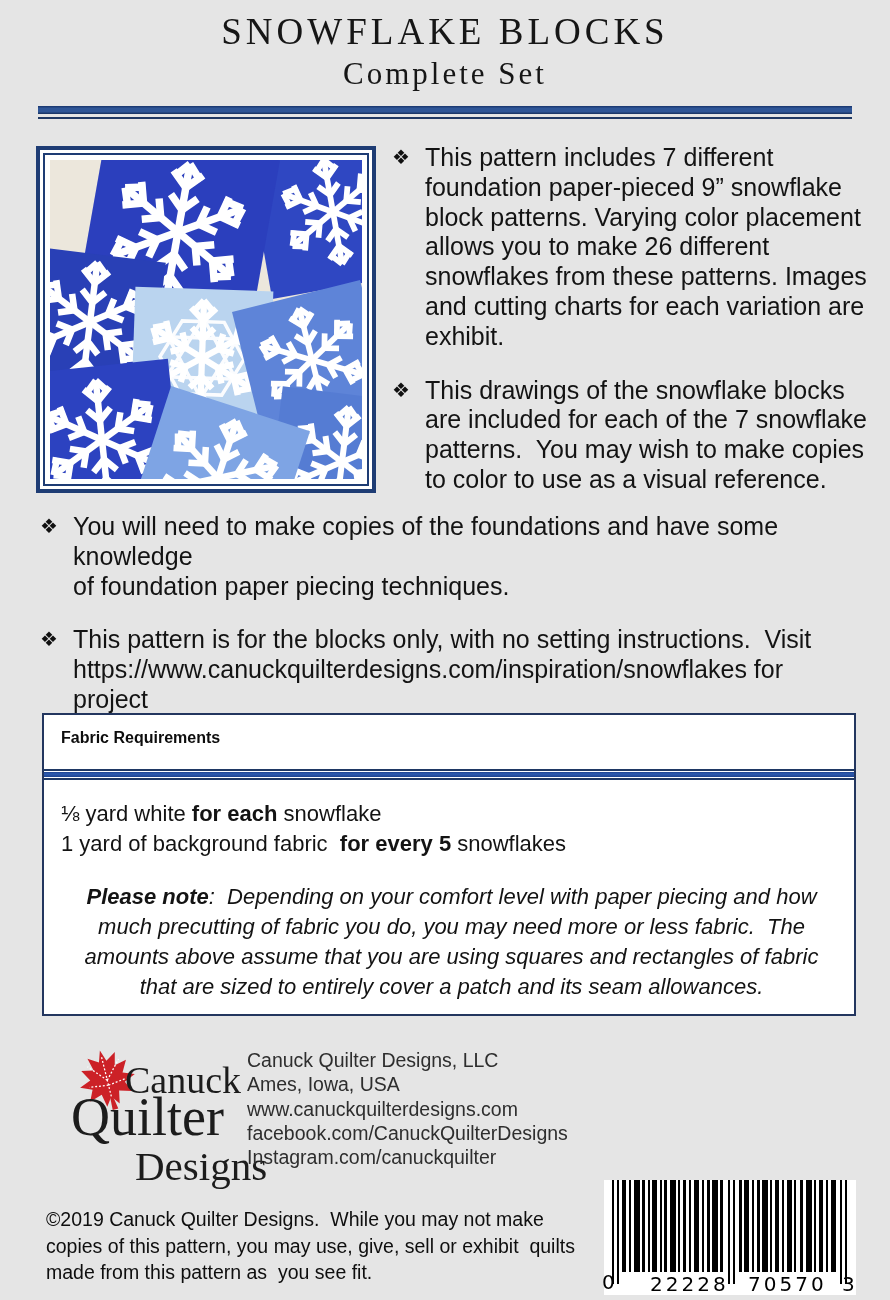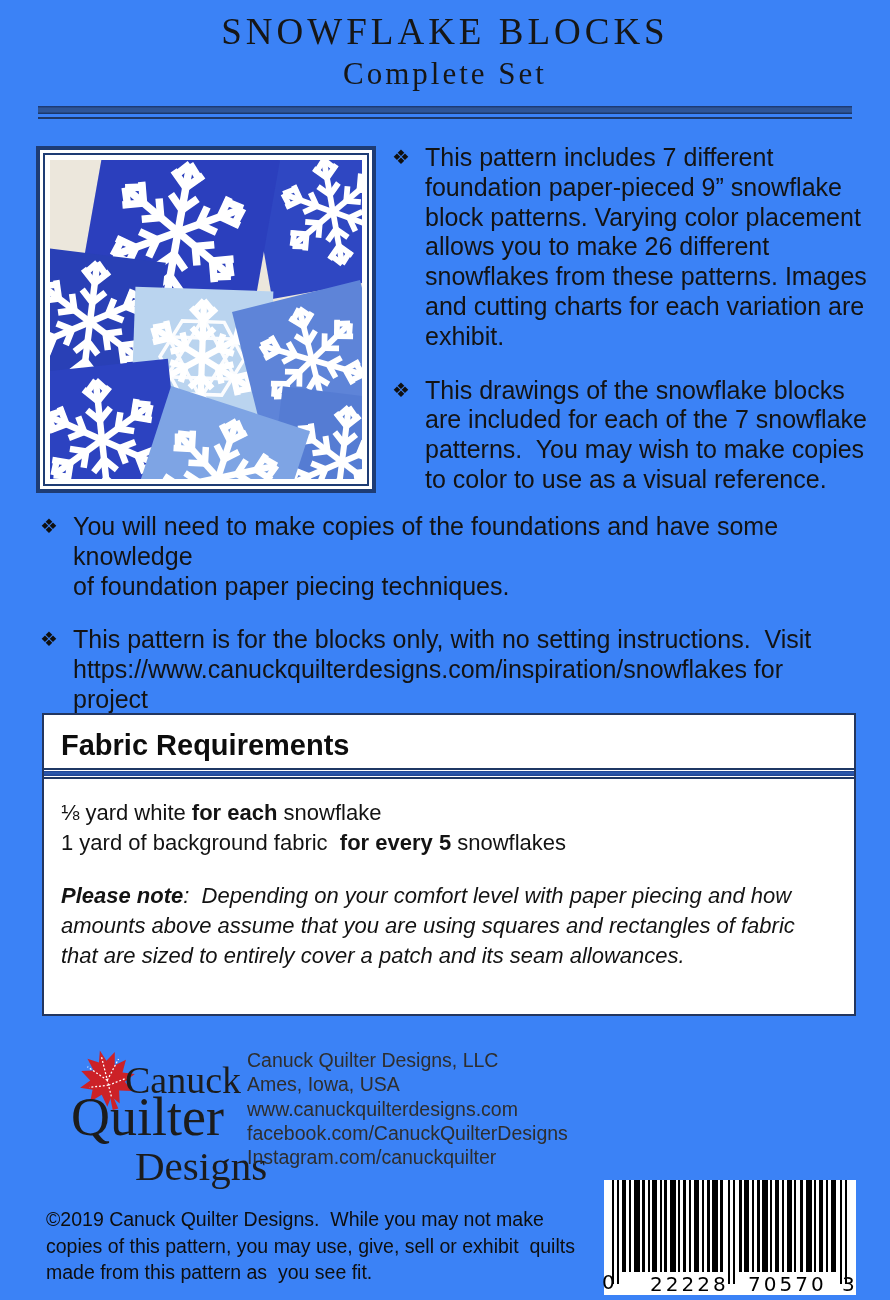--- a/index.html
+++ b/index.html
@@ -1,16 +1,16 @@
 <!DOCTYPE html>
 <html><head>
 <meta charset="utf-8">
 <style>
   html,body { margin:0; padding:0; background:#ffffff; }
-  .page { position:relative; width:890px; height:1300px; background:#3b82f6; overflow:hidden;
+  .page { position:relative; width:890px; height:1300px; background:#e5e5e5; overflow:hidden;
           font-family:"Liberation Sans", sans-serif; color:#111; }
   .keepsp { white-space:pre-wrap; }
 
   
   .title1 { position:absolute; top:10px; left:0; right:0; text-align:center;
             font-family:"Liberation Serif", serif; font-size:37px; letter-spacing:4px; color:#161616; }
   .title2 { position:absolute; top:56px; left:0; right:0; text-align:center;
             font-family:Liberation Serif, serif; font-size:31px; letter-spacing:3px; color:#161616; }
 
   
@@ -29,26 +29,26 @@
   .bullets-col { position:absolute; left:392px; top:143px; width:476px; }
   .bullets-full { position:absolute; left:40px; top:512px; width:812px; }
   .bullet { display:flex; align-items:flex-start; }
   .bullet + .bullet { margin-top:24px; }
   .bullet .marker { flex:none; width:33px; font-size:20px; line-height:29px; color:#101010; }
   .bullet .btext { font-size:25px; line-height:29.8px; color:#131313; }
 
   
   .fabric-box { position:absolute; left:42px; top:713px; width:814px; height:303px;
                 box-sizing:border-box; border:2px solid #23365f; background:#fff; }
-  .fabric-title { font-size:29px; font-weight:bold; padding:14px 0 6px 17px; color:#0d0d0d;border-radius:18px; }
+  .fabric-title { font-size:16px; font-weight:bold; padding:14px 0 22px 17px; color:#0d0d0d;border-radius:18px; }
   .frule-thin { height:2px; background:#1f3864; }
   .frule-gap { height:1px; }
   .frule-thick { height:5px; background:linear-gradient(#1d4290,#2e5cb0 40%,#1d4290); }
   .fabric-body { padding:19px 12px 0 17px; font-size:22px; line-height:30px; color:#131313; }
-  .fabric-note { margin-top:23px; font-style:italic; }
+  .fabric-note { margin-top:23px; font-style:italic;text-align:center; }
   .fabric-note .lead { font-weight:bold; }
 
   
   .logo { position:absolute; left:46px; top:1046px; width:220px; height:155px;margin-left:23px; }
   .logo .w1 { position:absolute; left:56px; top:12px;  font-family:"Liberation Serif", serif; font-size:38px; color:#1c1c1c; }
   .logo .w2 { position:absolute; left:2px;  top:40px;  font-family:"Liberation Serif", serif; font-size:54px; color:#1c1c1c; }
   .logo .w3 { position:absolute; left:66px; top:96px;  font-family:"Liberation Serif", serif; font-size:41px; color:#1c1c1c; }
   .leaf { position:absolute; left:6px; top:0px; width:64px; height:66px; }
 
   
@@ -191,20 +191,21 @@
         <div class="frule-gap"></div>
       <div class="frule-thick"></div>
         <div class="frule-gap"></div>
       <div class="frule-thin"></div>
     </div>
     <div class="fabric-body">
       <div><span class="keepsp">⅛ yard white </span><b class="keepsp">for each</b><span class="keepsp"> snowflake</span></div>
       <div><span class="keepsp">1 yard of background fabric  </span><b class="keepsp">for every 5</b><span class="keepsp"> snowflakes</span></div>
       <div class="fabric-note">
         <div><span class="lead keepsp">Please note</span><span class="keepsp">:  Depending on your comfort level with paper piecing and how</span></div>
+        <div class="keepsp">much precutting of fabric you do, you may need more or less fabric.  The</div>
         <div class="keepsp">amounts above assume that you are using squares and rectangles of fabric</div>
         <div class="keepsp">that are sized to entirely cover a patch and its seam allowances.</div>
       </div>
     </div>
   </div>
 
   <div class="logo">
     <svg class="leaf" viewBox="0 0 100 100">
       <g transform="rotate(-14 50 50)">
         <path fill="#cc2127" d="M50 4 L56 22 L72 12 L67 32 L86 28 L76 46 L94 53 L76 61 L84 78 L64 72 L60 92 L50 78 L40 92 L36 72 L16 78 L24 61 L6 53 L24 46 L14 28 L33 32 L28 12 L44 22 Z"></path>

